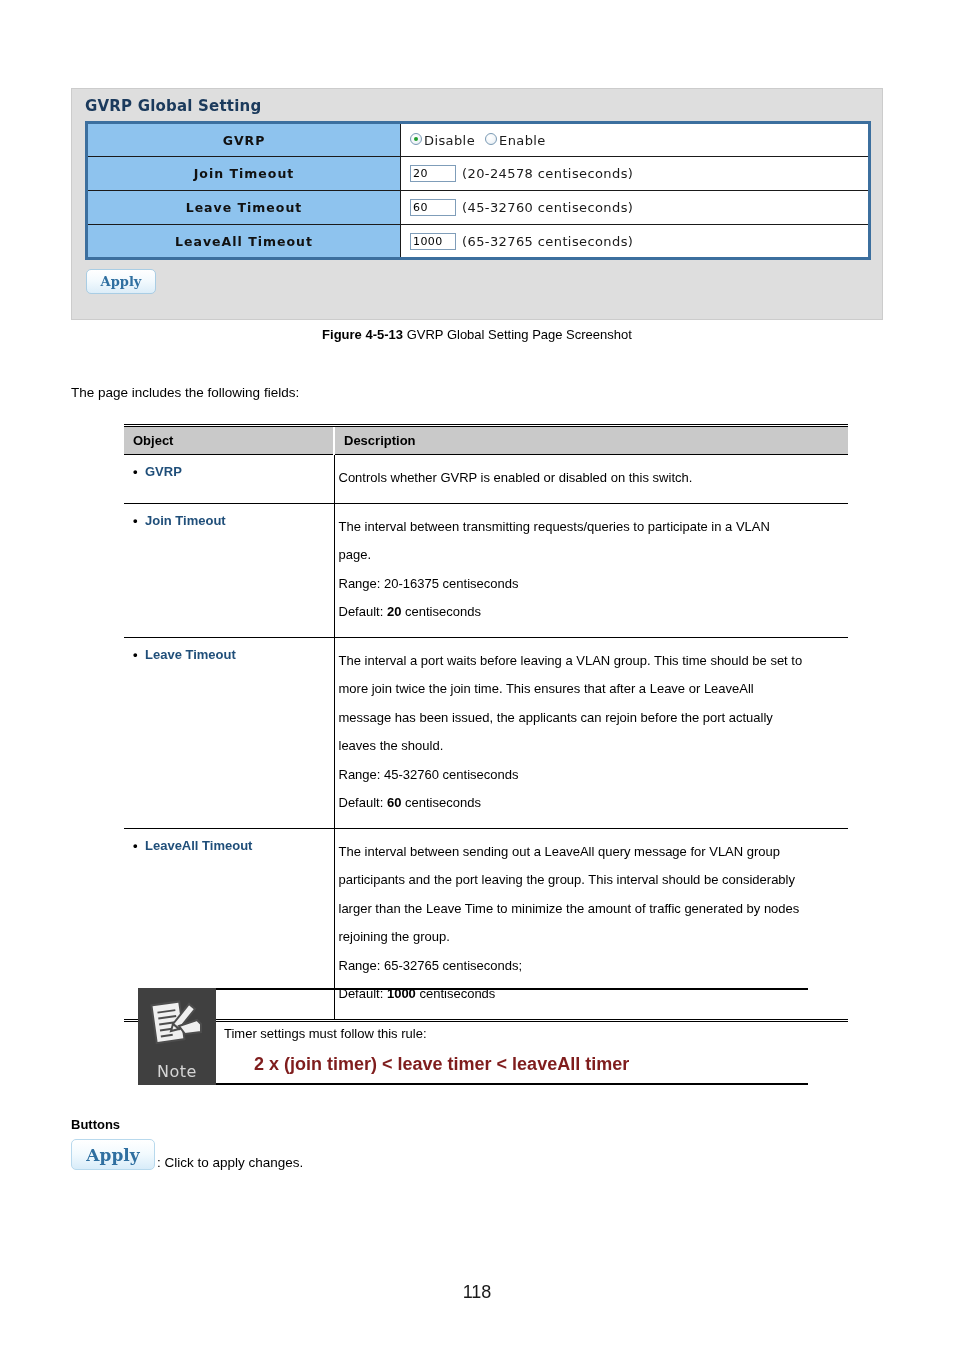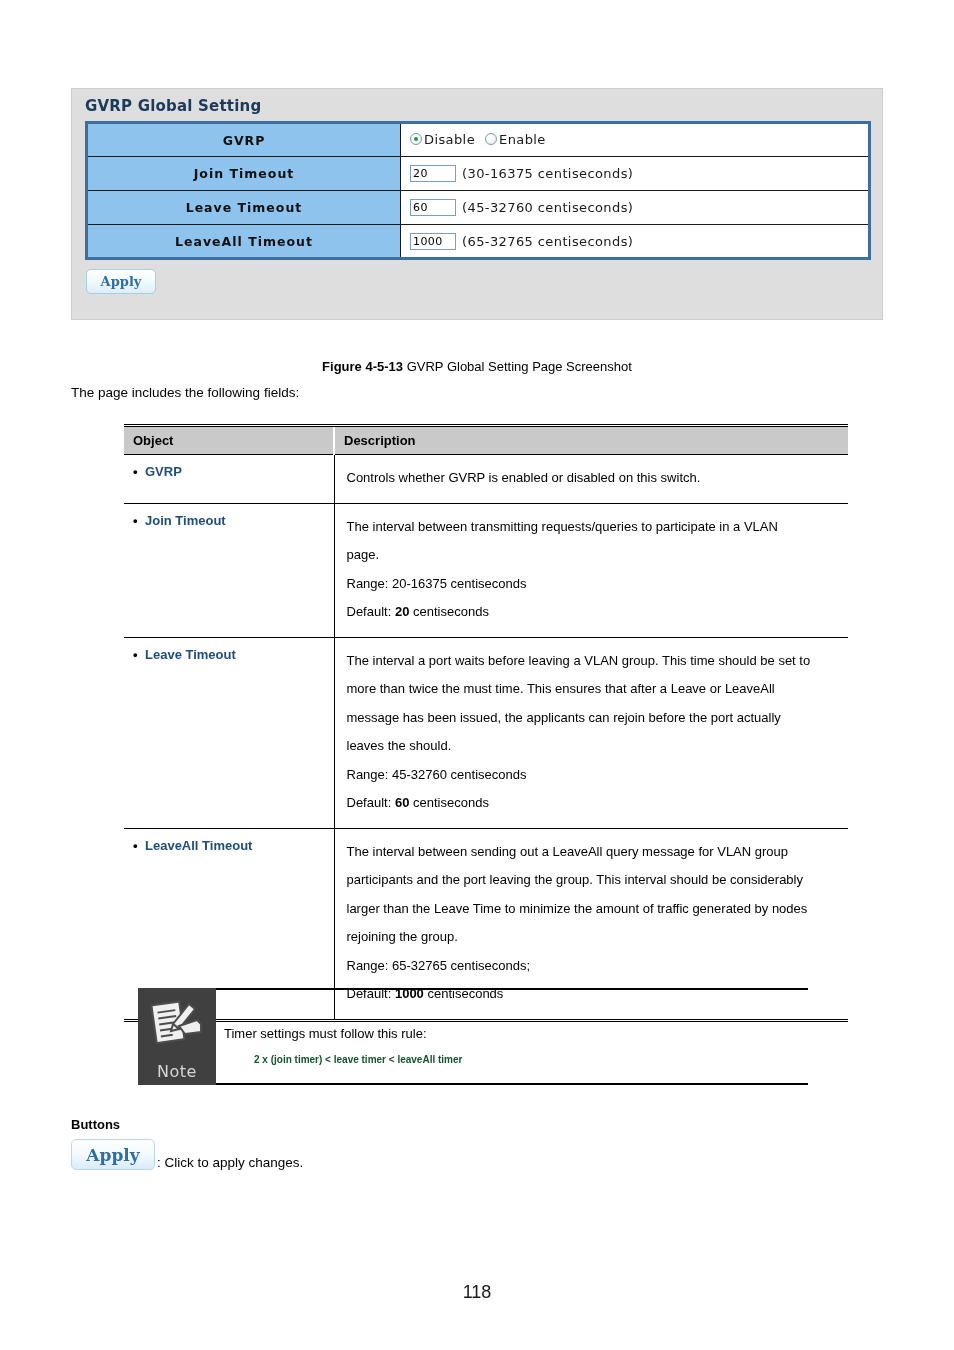--- a/index.html
+++ b/index.html
@@ -70,21 +70,21 @@
     letter-spacing: 0.4px;
     font-family: "DejaVu Sans", sans-serif;
     white-space: nowrap;
   }
   .form-table tr:first-child td { border-top: 3px solid #3c6f9e; }
   .form-table tr:last-child td { border-bottom: 3px solid #3c6f9e; }
   .form-table td.lbl { border-left: 3px solid #3c6f9e; }
   .form-table td.val { border-right: 3px solid #3c6f9e; }
 
   .radio-wrap { display: inline-flex; align-items: center; }
-  .radio-opt { display: inline-flex; align-items: center; margin-right: 10px; }
+  .radio-opt { display: inline-flex; margin-right: 10px; }
   .radio-dot {
     width: 12px; height: 12px;
     border-radius: 50%;
     border: 1px solid #7b9bb5;
     background: radial-gradient(circle at 38% 34%, #ffffff 0%, #f2f6f9 55%, #d8e2ea 100%);
     box-sizing: border-box;
     position: relative;
     margin-right: 2px;
     flex: 0 0 auto;
   }
@@ -134,21 +134,20 @@
   }
 
   
   .fig-caption {
     position: absolute;
     left: 0; top: 327px;
     width: 954px;
     text-align: center;
     font-size: 13px;
     color: #000000;
-    margin-top: 32px;
   }
   .fig-caption b { font-weight: bold; }
 
   
   .intro {
     position: absolute;
     left: 71px; top: 385px;
     font-size: 13.5px;
     color: #000000;
   }
@@ -176,21 +175,21 @@
   .obj-table td {
     vertical-align: top;
     padding: 9px 0 10px 0;
     border-bottom: 1px solid #000000;
   }
   .obj-table td.c-obj {
     width: 188px;
     border-right: 1px solid #000000;
     padding-left: 9px;
   }
-  .obj-table td.c-desc { padding-left: 12px; padding-right: 6px; }
+  .obj-table td.c-desc { padding-left: 4px; padding-right: 6px; }
   .obj-table tr.last td { border-bottom: 3px double #000000; }
 
   .obj-item {
     display: flex;
     align-items: flex-start;
     color: #1f4e79;
     font-weight: bold;
     font-size: 13px;
   }
   .obj-bullet {
@@ -244,22 +243,22 @@
     border-bottom: 2px solid #000000;
     box-sizing: border-box;
     padding-left: 8px;
   }
   .note-line1 {
     font-size: 13px;
     color: #000000;
     margin-top: 36px;
   }
   .note-line2 {
-    font-size: 10px;
-    color: #14532d;
+    font-size: 18px;
+    color: #7f1d1d;
     font-weight: bold;
     margin-top: 13px;
     margin-left: 30px;
   }
 
   
   .buttons-head {
     position: absolute;
     left: 71px; top: 1117px;
     font-size: 13px;
@@ -320,21 +319,21 @@
           <span class="radio-opt">
             <span class="radio-dot"></span>
             <span>Enable</span>
           </span>
         </span>
       </td>
     </tr>
     <tr>
       <td class="lbl">Join Timeout</td>
       <td class="val">
-        <span class="txtbox">20</span><span class="hint">(30-16375 centiseconds)</span>
+        <span class="txtbox">20</span><span class="hint">(20-24578 centiseconds)</span>
       </td>
     </tr>
     <tr>
       <td class="lbl">Leave Timeout</td>
       <td class="val">
         <span class="txtbox">60</span><span class="hint">(45-32760 centiseconds)</span>
       </td>
     </tr>
     <tr>
       <td class="lbl">LeaveAll Timeout</td>
@@ -390,21 +389,21 @@
 
   <tr>
     <td class="c-obj">
       <div class="obj-item">
         <span class="obj-bullet">•</span>
         <span>Leave Timeout</span>
       </div>
     </td>
     <td class="c-desc">
       <div class="desc-line">The interval a port waits before leaving a VLAN group. This time should be set to</div>
-      <div class="desc-line">more than twice the must time. This ensures that after a Leave or LeaveAll</div>
+      <div class="desc-line">more join twice the join time. This ensures that after a Leave or LeaveAll</div>
       <div class="desc-line">message has been issued, the applicants can rejoin before the port actually</div>
       <div class="desc-line">leaves the should.</div>
       <div class="desc-line">Range: 45-32760 centiseconds</div>
       <div class="desc-line"><span>Default: </span><b>60</b><span> centiseconds</span></div>
     </td>
   </tr>
 
   <tr class="last">
     <td class="c-obj">
       <div class="obj-item">

